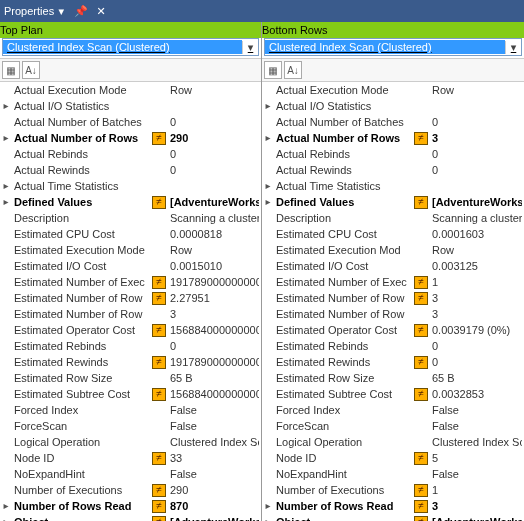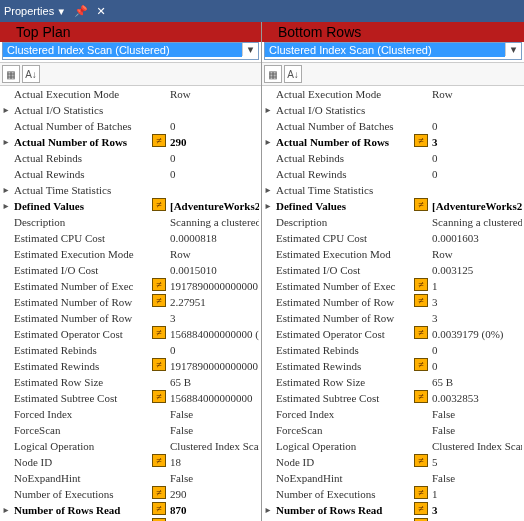--- a/index.html
+++ b/index.html
@@ -28,31 +28,32 @@
   .pane {
     flex: 1 1 50%;
     display: flex;
     flex-direction: column;
     border-right: 1px solid #999;
     background: #fff;
     min-width: 0;
   }
   .pane:last-child { border-right: none; }
   .pane-header {
-    font-size: 14px;
-    padding: 2px 16px;
-    background: #b91c1c;
+    font-size: 11px;
+    padding: 2px 0;
+    background: #84cc16;
   }
   .combo {
     display: flex;
-    align-items: flex-start;
+    align-items: center;
     border: 1px solid #7a9ec7;
     background: #fff;
     margin: 0 2px 2px 2px;
     height: 18px;
+    text-decoration: underline;
   }
   .combo .sel {
     flex: 1;
     background: #3399ff;
     color: #fff;
     padding: 1px 4px;
     white-space: nowrap;
     overflow: hidden;
   }
   .combo .dd {
@@ -80,25 +81,25 @@
     font-size: 10px;
     color: #555;
     cursor: pointer;
   }
   .grid {
     flex: 1;
     overflow: hidden;
   }
   .row {
     display: flex;
+    align-items: center;
     height: 16px;
     line-height: 16px;
     padding-right: 2px;
     white-space: nowrap;
-    font-family: Liberation Serif, serif;
   }
   .expander {
     width: 12px;
     text-align: center;
     color: #555;
     font-size: 10px;
     cursor: pointer;
     flex-shrink: 0;
   }
   .pname {
@@ -292,21 +293,21 @@
         <div class="row">
           <span class="expander"></span>
           <span class="pname">Logical Operation</span>
           <span class="diffbox"></span>
           <span class="pval">Clustered Index Scan</span>
         </div>
         <div class="row">
           <span class="expander"></span>
           <span class="pname">Node ID</span>
           <span class="diffbox diff-on">≠</span>
-          <span class="pval">18</span>
+          <span class="pval">33</span>
         </div>
         <div class="row">
           <span class="expander"></span>
           <span class="pname">NoExpandHint</span>
           <span class="diffbox"></span>
           <span class="pval">False</span>
         </div>
         <div class="row">
           <span class="expander"></span>
           <span class="pname">Number of Executions</span>

